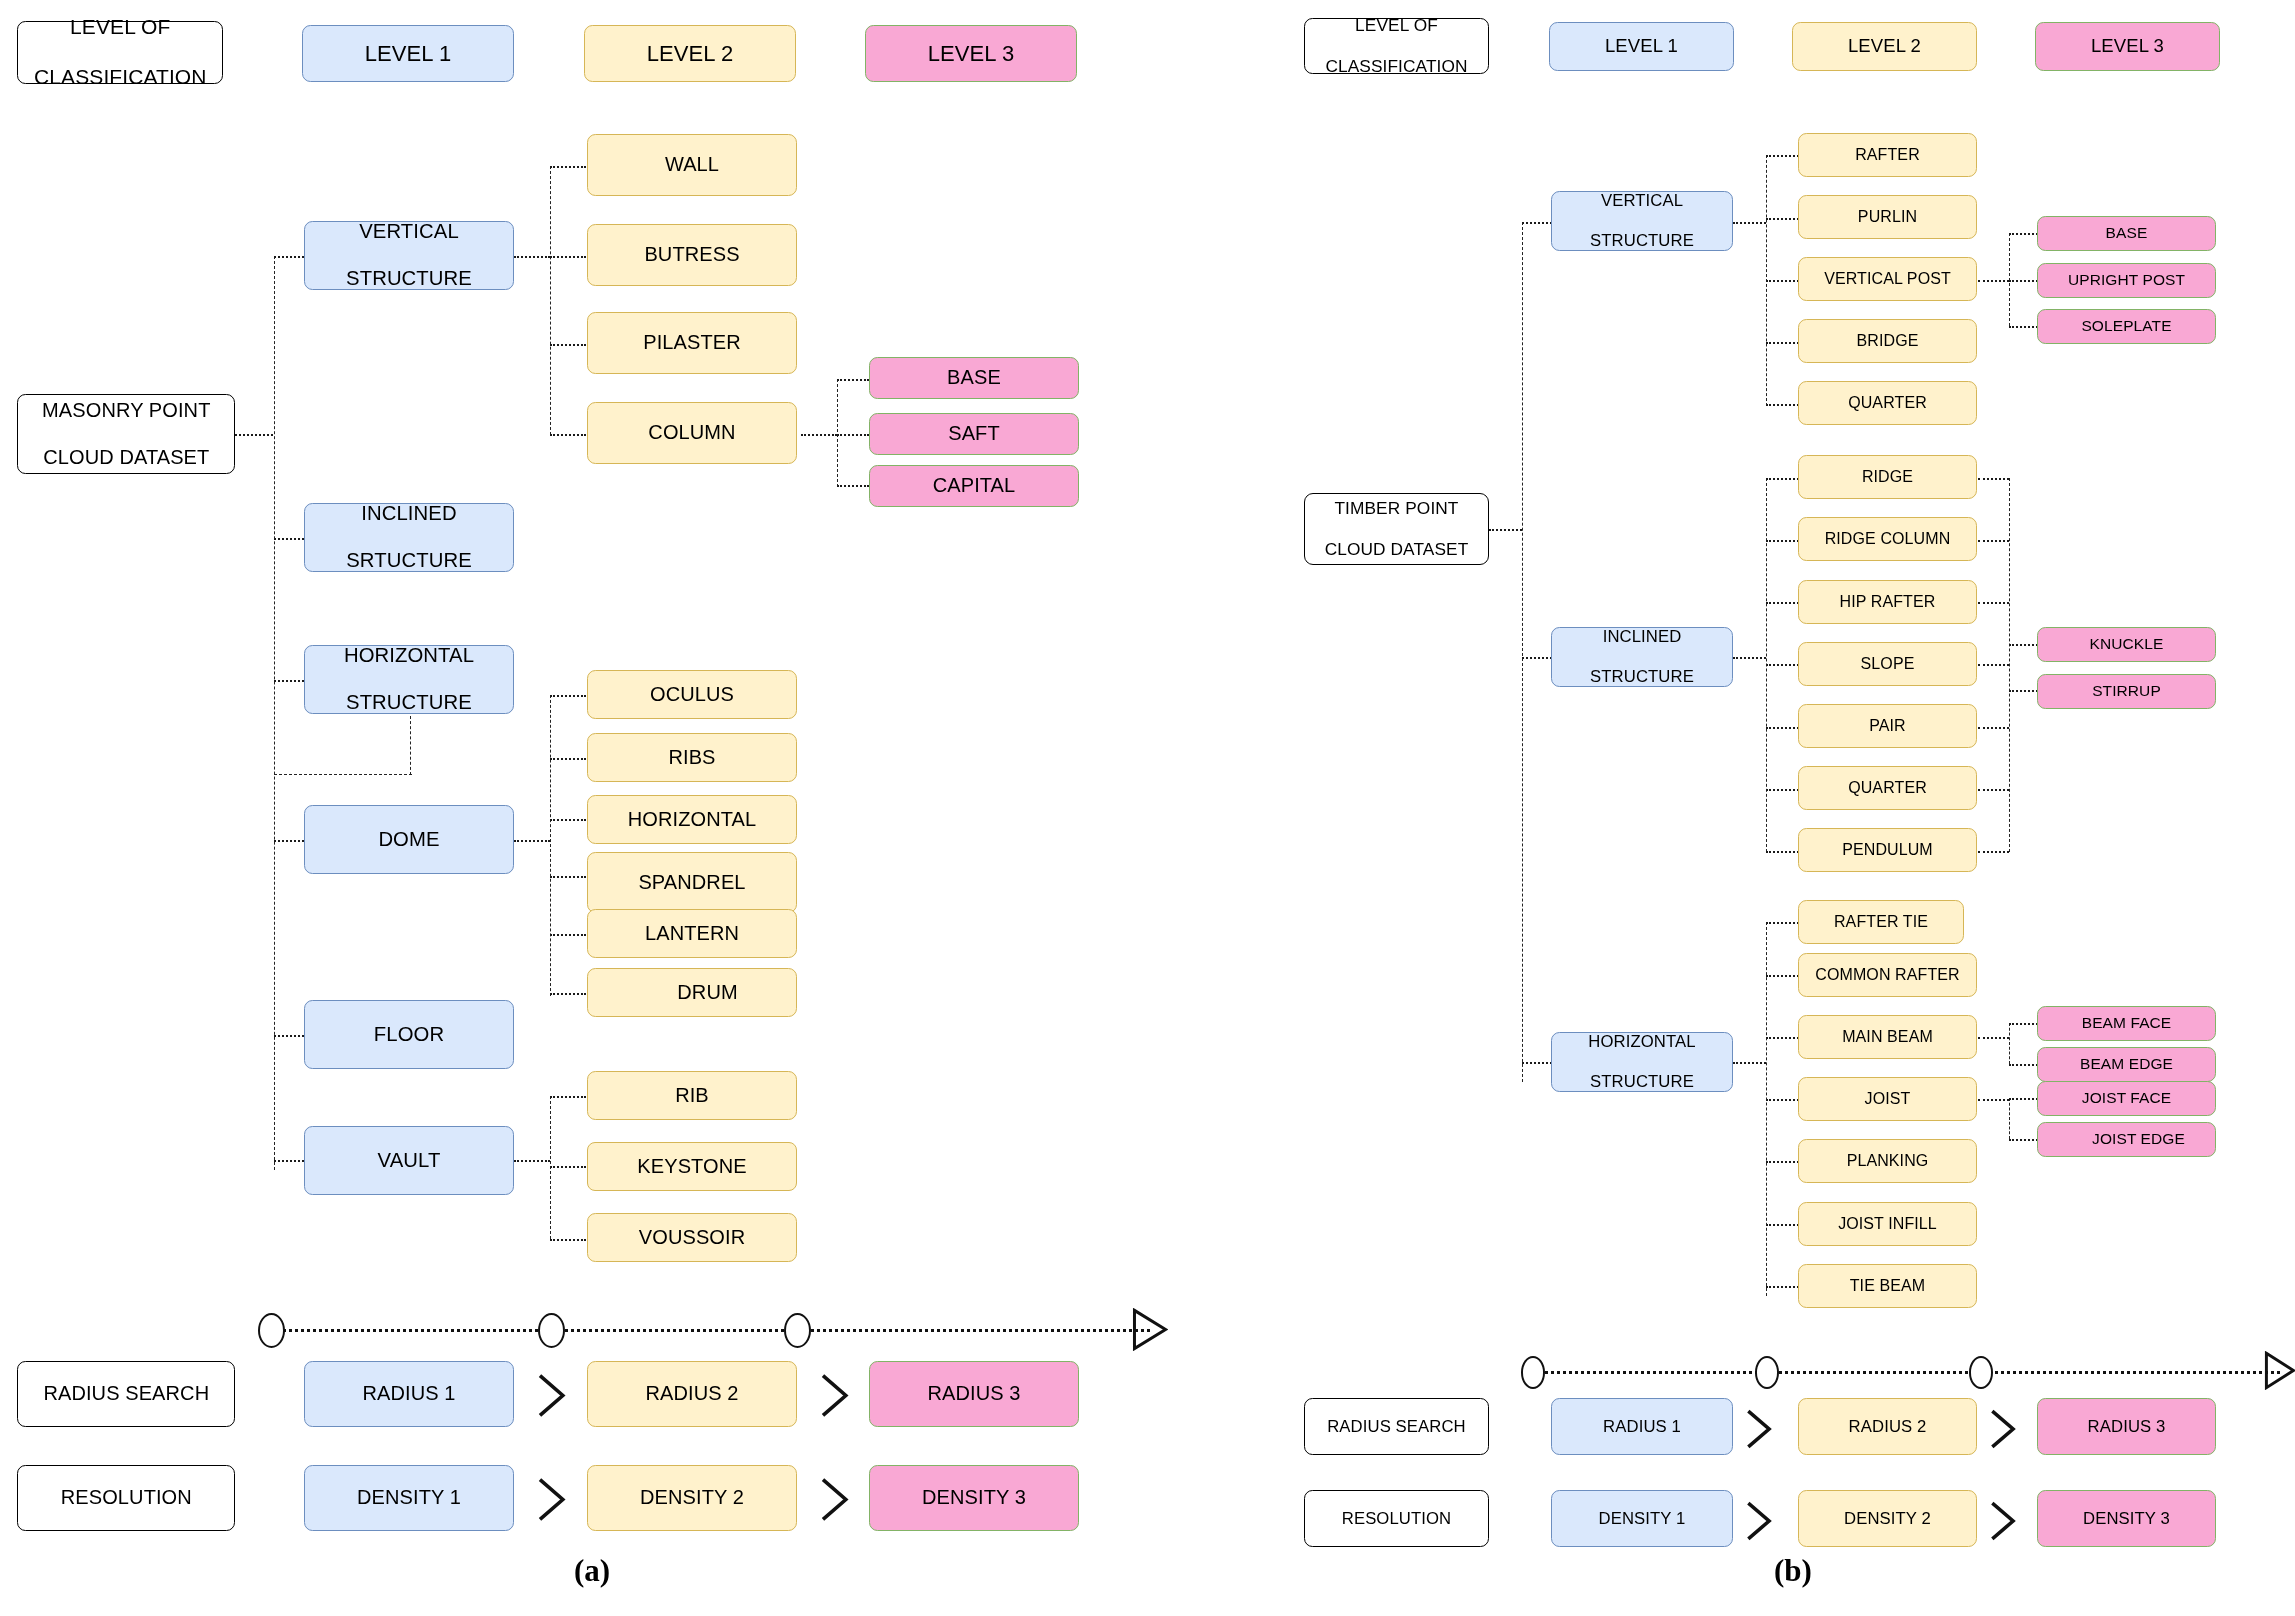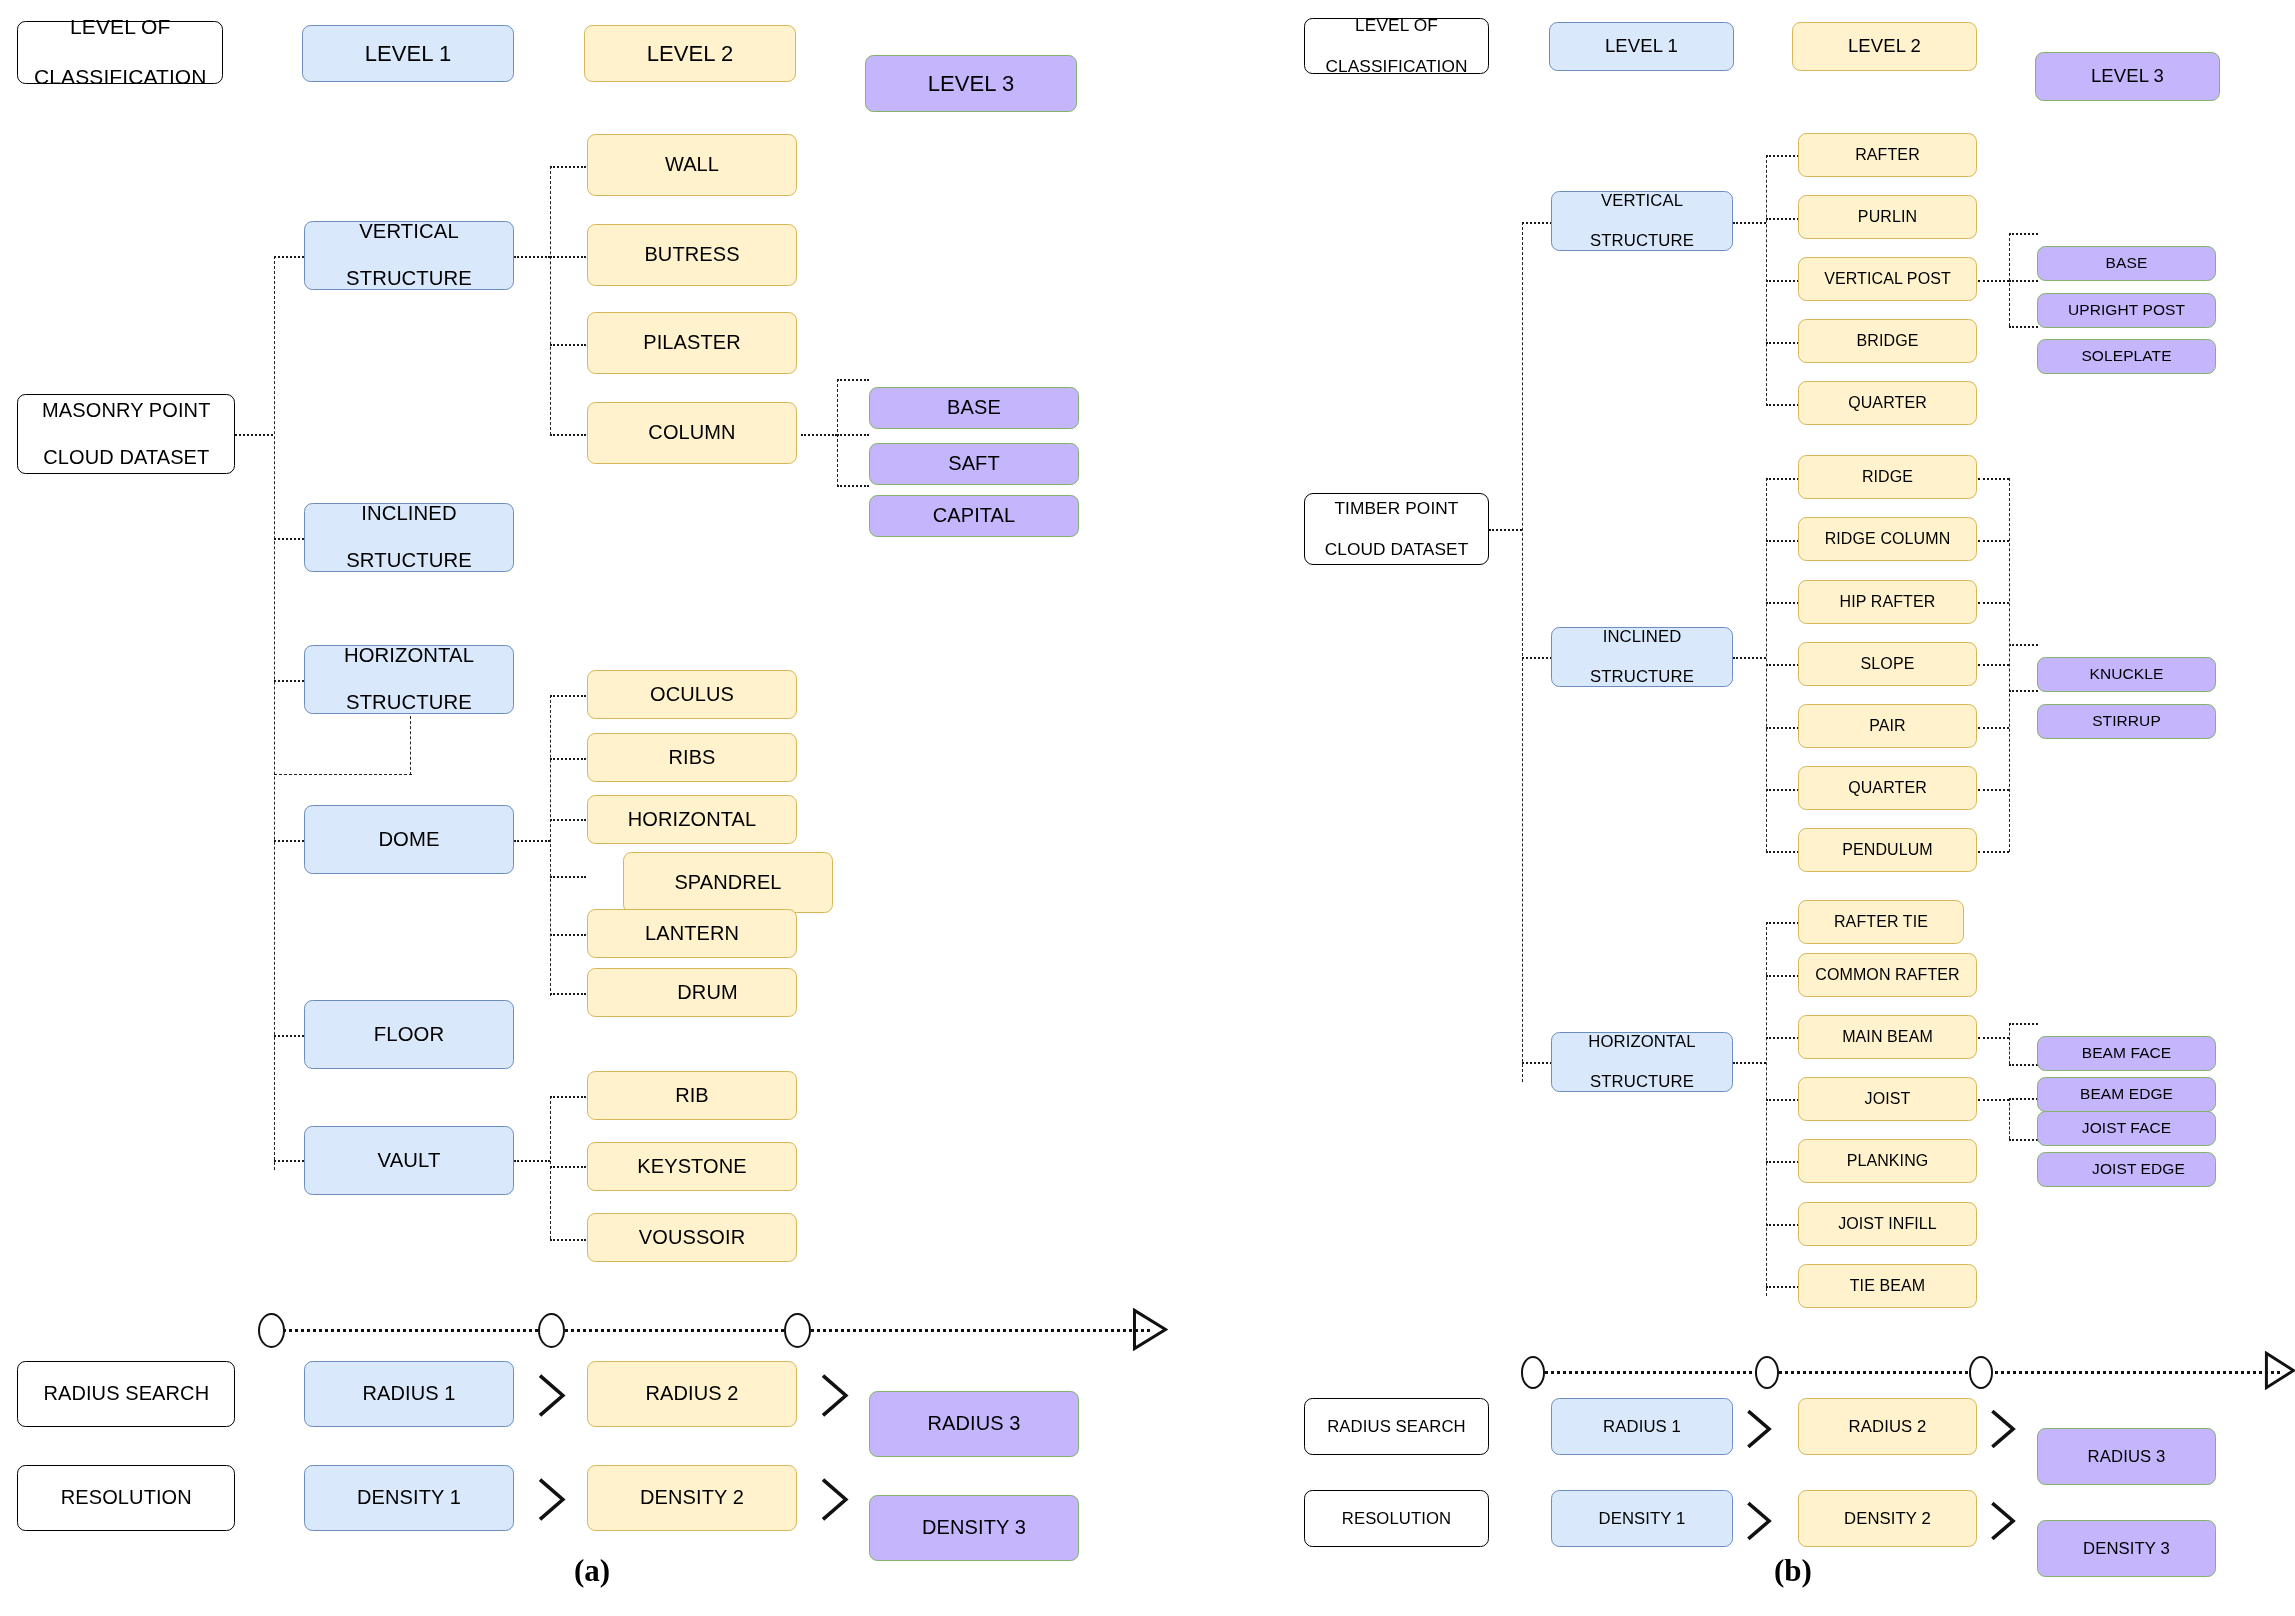--- a/index.html
+++ b/index.html
@@ -7,21 +7,21 @@
   #root{position:relative;width:2295px;height:1617px;background:#fff;overflow:hidden;}
 
   .node{position:absolute;box-sizing:border-box;display:flex;align-items:center;justify-content:center;
         text-align:center;border-radius:8.4px;border:1.8px solid #000;line-height:1.18;color:#000;
         font-family:"Liberation Sans",sans-serif;letter-spacing:0.1px;z-index:5;}
   .node span{display:block;}
 
   .n-white{background:#ffffff;border-color:#000000;}
   .n-blue {background:#dae8fc;border-color:#6c8ebf;}
   .n-yellow{background:#fff2cc;border-color:#d6b656;}
-  .n-green{background:#c4b5fd;border-color:#82b366;margin-top:30px;}
+  .n-green{background:#f9a8d4;border-color:#82b366;}
 
   
   .hline{position:absolute;border-top:1.8px dashed #222;z-index:1;}
   .vline{position:absolute;border-left:1.8px dashed #222;z-index:1;}
   .hdot{position:absolute;border-top:2.4px dotted #1a1a1a;z-index:1;}
 
   
   .tl-line{position:absolute;border-top:3.6px dotted #111;z-index:2;}
   .tl-dot{position:absolute;border:2.4px solid #111;border-radius:50%;background:#fff;z-index:3;}
   .tl-arrow{position:absolute;z-index:3;}
@@ -125,21 +125,21 @@
 
     <div class="node n-yellow" style="left:587px;top:670px;width:210px;height:49px;font-size:20px;">
       <span>OCULUS</span>
       </div>
     <div class="node n-yellow" style="left:587px;top:733px;width:210px;height:49px;font-size:20px;">
       <span>RIBS</span>
       </div>
     <div class="node n-yellow" style="left:587px;top:795px;width:210px;height:49px;font-size:20px;">
       <span>HORIZONTAL</span>
       </div>
-    <div class="node n-yellow" style="left:587px;top:852px;width:210px;height:61px;font-size:20px;margin-left:36px;">
+    <div class="node n-yellow" style="left:587px;top:852px;width:210px;height:61px;font-size:20px;">
       <span>SPANDREL</span>
       </div>
     <div class="node n-yellow" style="left:587px;top:909px;width:210px;height:49px;font-size:20px;">
       <span>LANTERN</span>
       </div>
     <div class="node n-yellow" style="left:587px;top:968px;width:210px;height:49px;font-size:20px;padding-left:31px;">
       <span>DRUM</span>
       </div>
 
     <div class="node n-yellow" style="left:587px;top:1071px;width:210px;height:49px;font-size:20px;">

